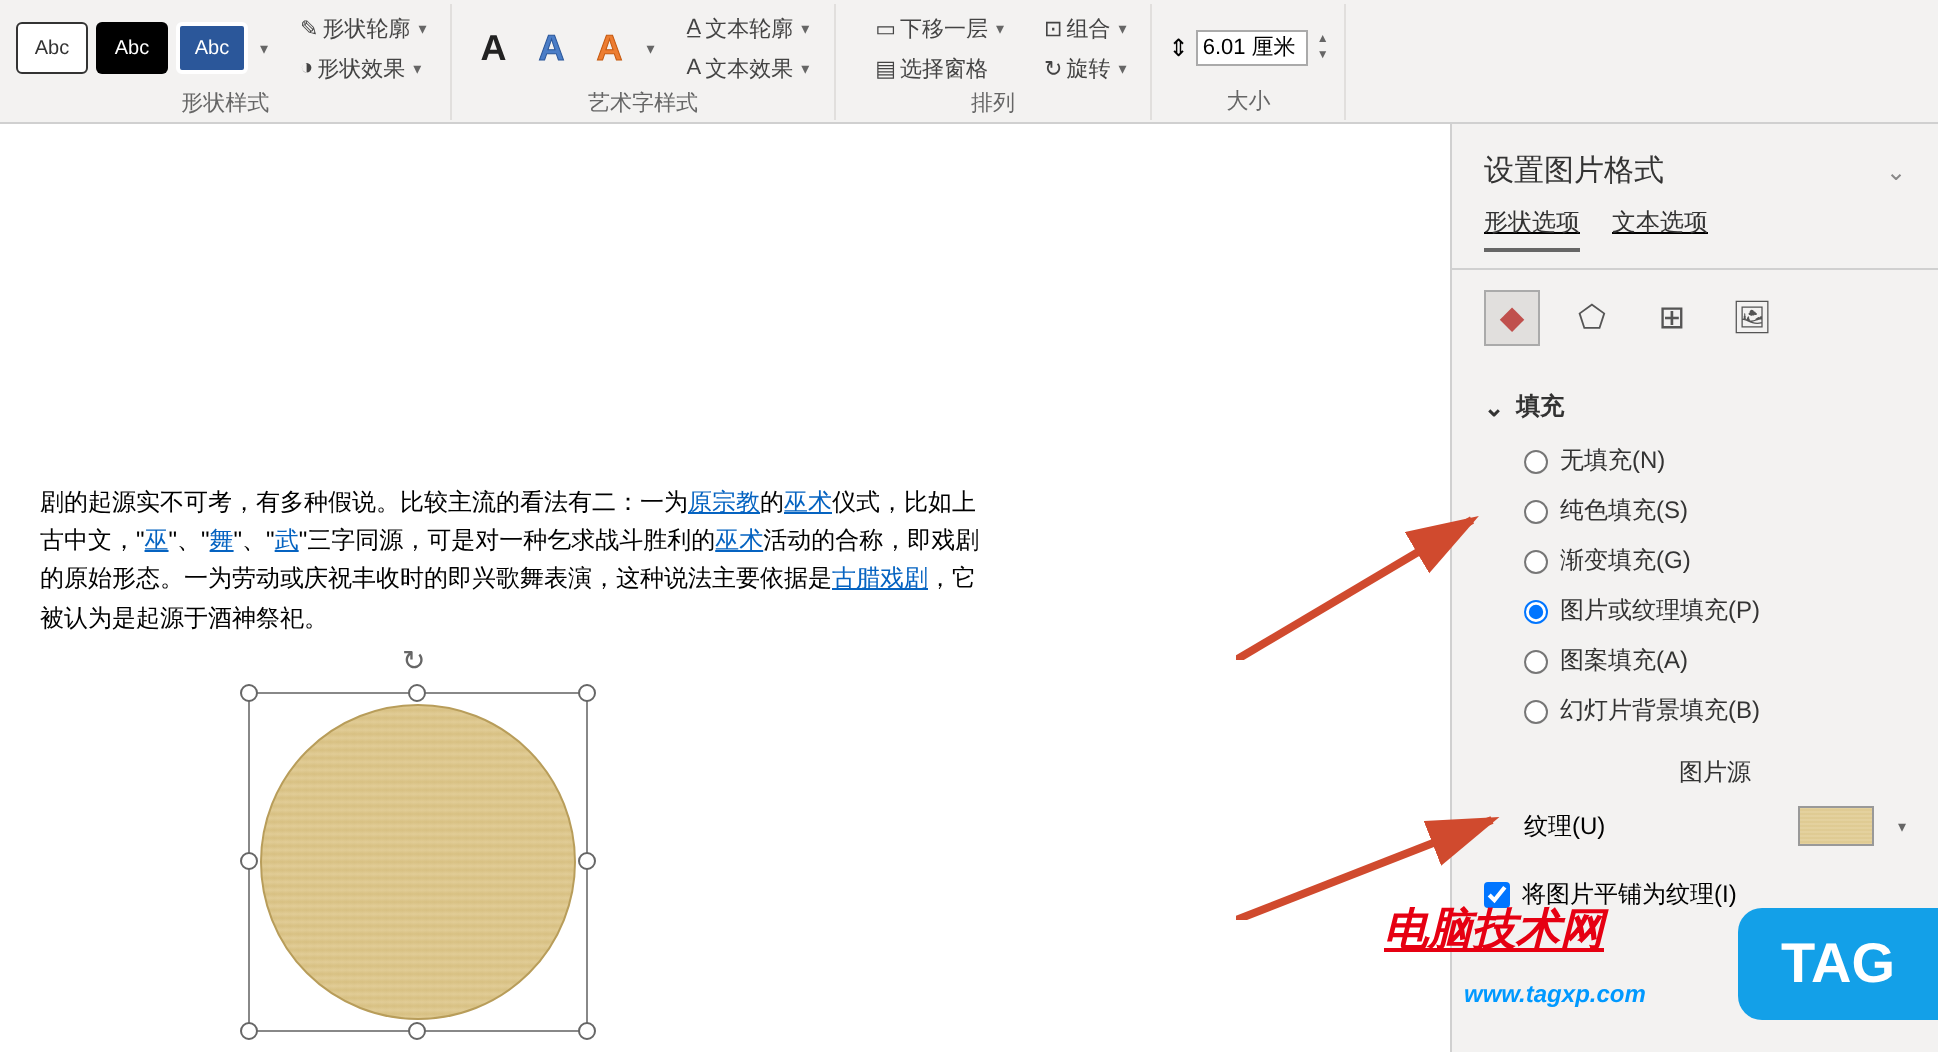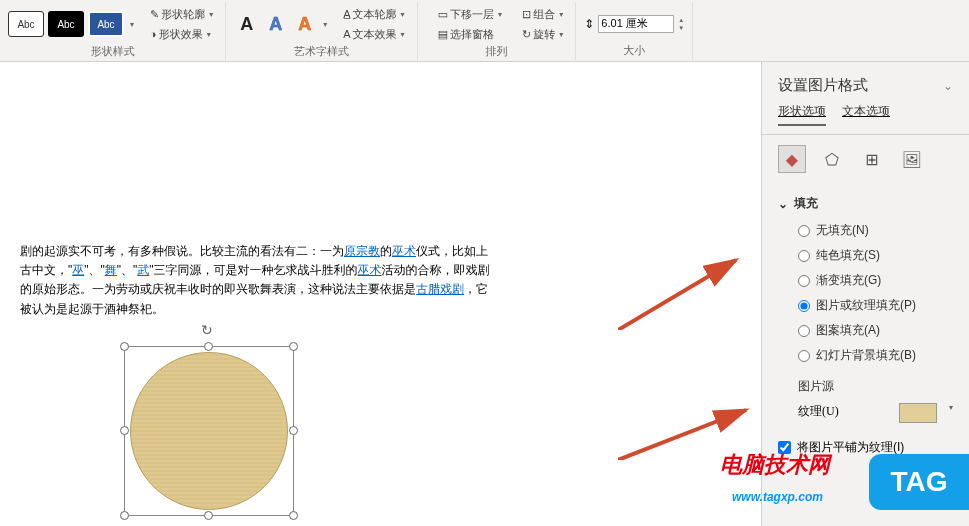--- a/index.html
+++ b/index.html
@@ -75,21 +75,21 @@
       gap: 0;
       margin-left: 8px;
     }
     .ribbon-btns .small-btn { height: 20px; }
     .size-input {
       display: flex;
       align-items: center;
       gap: 4px;
     }
     .size-input input {
-      width: 76px;
+      width: 56px;
       height: 18px;
       font-size: 11px;
       text-align: left;
       border: 1px solid #aaa;
       padding: 0 2px;
     }
     .spinner {
       display: flex;
       flex-direction: column;
     }
@@ -158,21 +158,21 @@
     .circle {
       width: 100%;
       height: 100%;
       border-radius: 50%;
       background: repeating-linear-gradient(0deg, #e6d4a3 0px, #ddc88e 2px, #e6d4a3 4px),
                   repeating-linear-gradient(90deg, #e6d4a333 0px, #ddc88e33 2px, #e6d4a333 4px);
       background-blend-mode: multiply;
       border: 1px solid #b89d5a;
     }
     .format-panel {
-      width: 208px;
+      width: 244px;
       background: #f3f2f1;
       border-left: 1px solid #d0d0d0;
       display: flex;
       flex-direction: column;
     }
     .panel-header {
       padding: 14px 16px 8px;
       display: flex;
       justify-content: space-between;
       align-items: center;
@@ -241,20 +241,21 @@
       color: #333;
     }
     .radio-item input[type="radio"] {
       width: 12px;
       height: 12px;
     }
     .pic-source {
       padding: 8px 0 4px 20px;
       font-size: 12px;
       color: #333;
+      text-align: center;
     }
     .source-btns {
       display: flex;
       gap: 8px;
       padding: 4px 0 8px 20px;
     }
     .source-btn {
       padding: 4px 10px;
       font-size: 12px;
       background: #fff;
@@ -263,44 +264,43 @@
     }
     .source-btn.highlighted {
       border: 2px solid #d04a2e;
     }
     .source-btn.disabled {
       color: #aaa;
       border-color: #ccc;
     }
     .texture-row {
       display: flex;
-      align-items: flex-start;
+      align-items: center;
       padding: 4px 0 4px 20px;
       gap: 10px;
       font-size: 12px;
-      font-family: Liberation Serif, serif;
     }
     .texture-preview {
       width: 38px;
       height: 20px;
       background: repeating-linear-gradient(0deg, #e6d4a3 0px, #ddc88e 1px, #e6d4a3 2px);
       border: 1px solid #999;
     }
     .arrow {
       position: absolute;
       pointer-events: none;
       z-index: 100;
     }
     .watermark {
       position: absolute;
       font-weight: bold;
       font-style: italic;
       z-index: 90;
     }
-    .wm1 { color: #e60012; font-size: 22px; left: 720px; top: 450px; }
+    .wm1 { color: #e60012; font-size: 22px; left: 692px; top: 450px; text-decoration: underline; }
     .wm2 { color: #0099ff; font-size: 12px; left: 732px; top: 490px; }
     .tag-badge {
       position: absolute;
       right: 0;
       bottom: 16px;
       width: 100px;
       height: 56px;
       background: #13a0e8;
       border-radius: 12px 0 0 12px;
       color: #fff;

